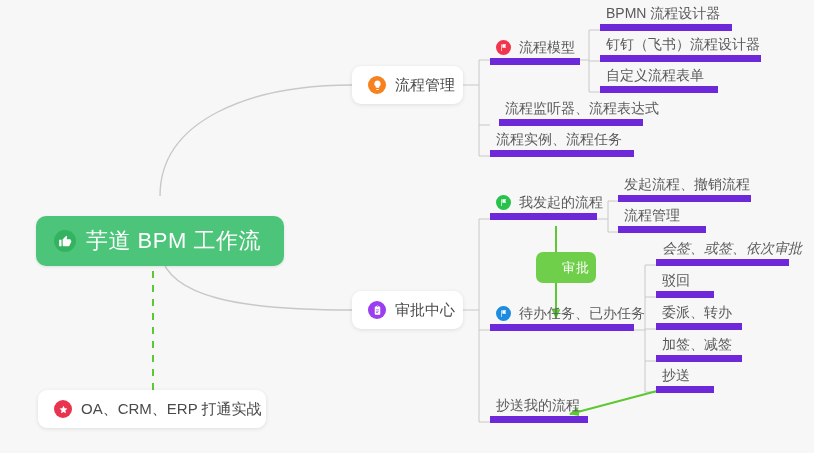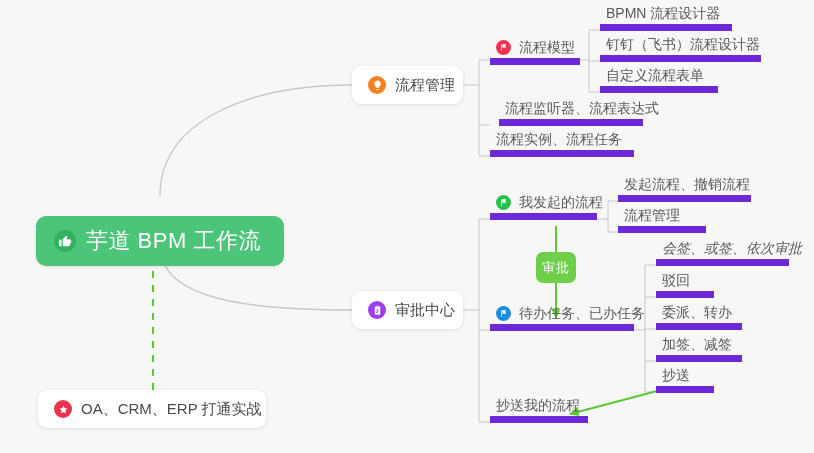--- a/index.html
+++ b/index.html
@@ -59,20 +59,21 @@
 
   
   .arrow-badge{
     position:absolute;
     display:flex;align-items:center;justify-content:center;
     border-radius:7px;
     color:#ffffff;
     font-size:13px;
     white-space:nowrap;
     letter-spacing:1px;
+    padding-left:20px;
   }
 
   
   .ic{
     display:inline-flex;align-items:center;justify-content:center;
     border-radius:50%;
     flex:0 0 auto;
   }
   .ic svg{display:block;}
 </style>

